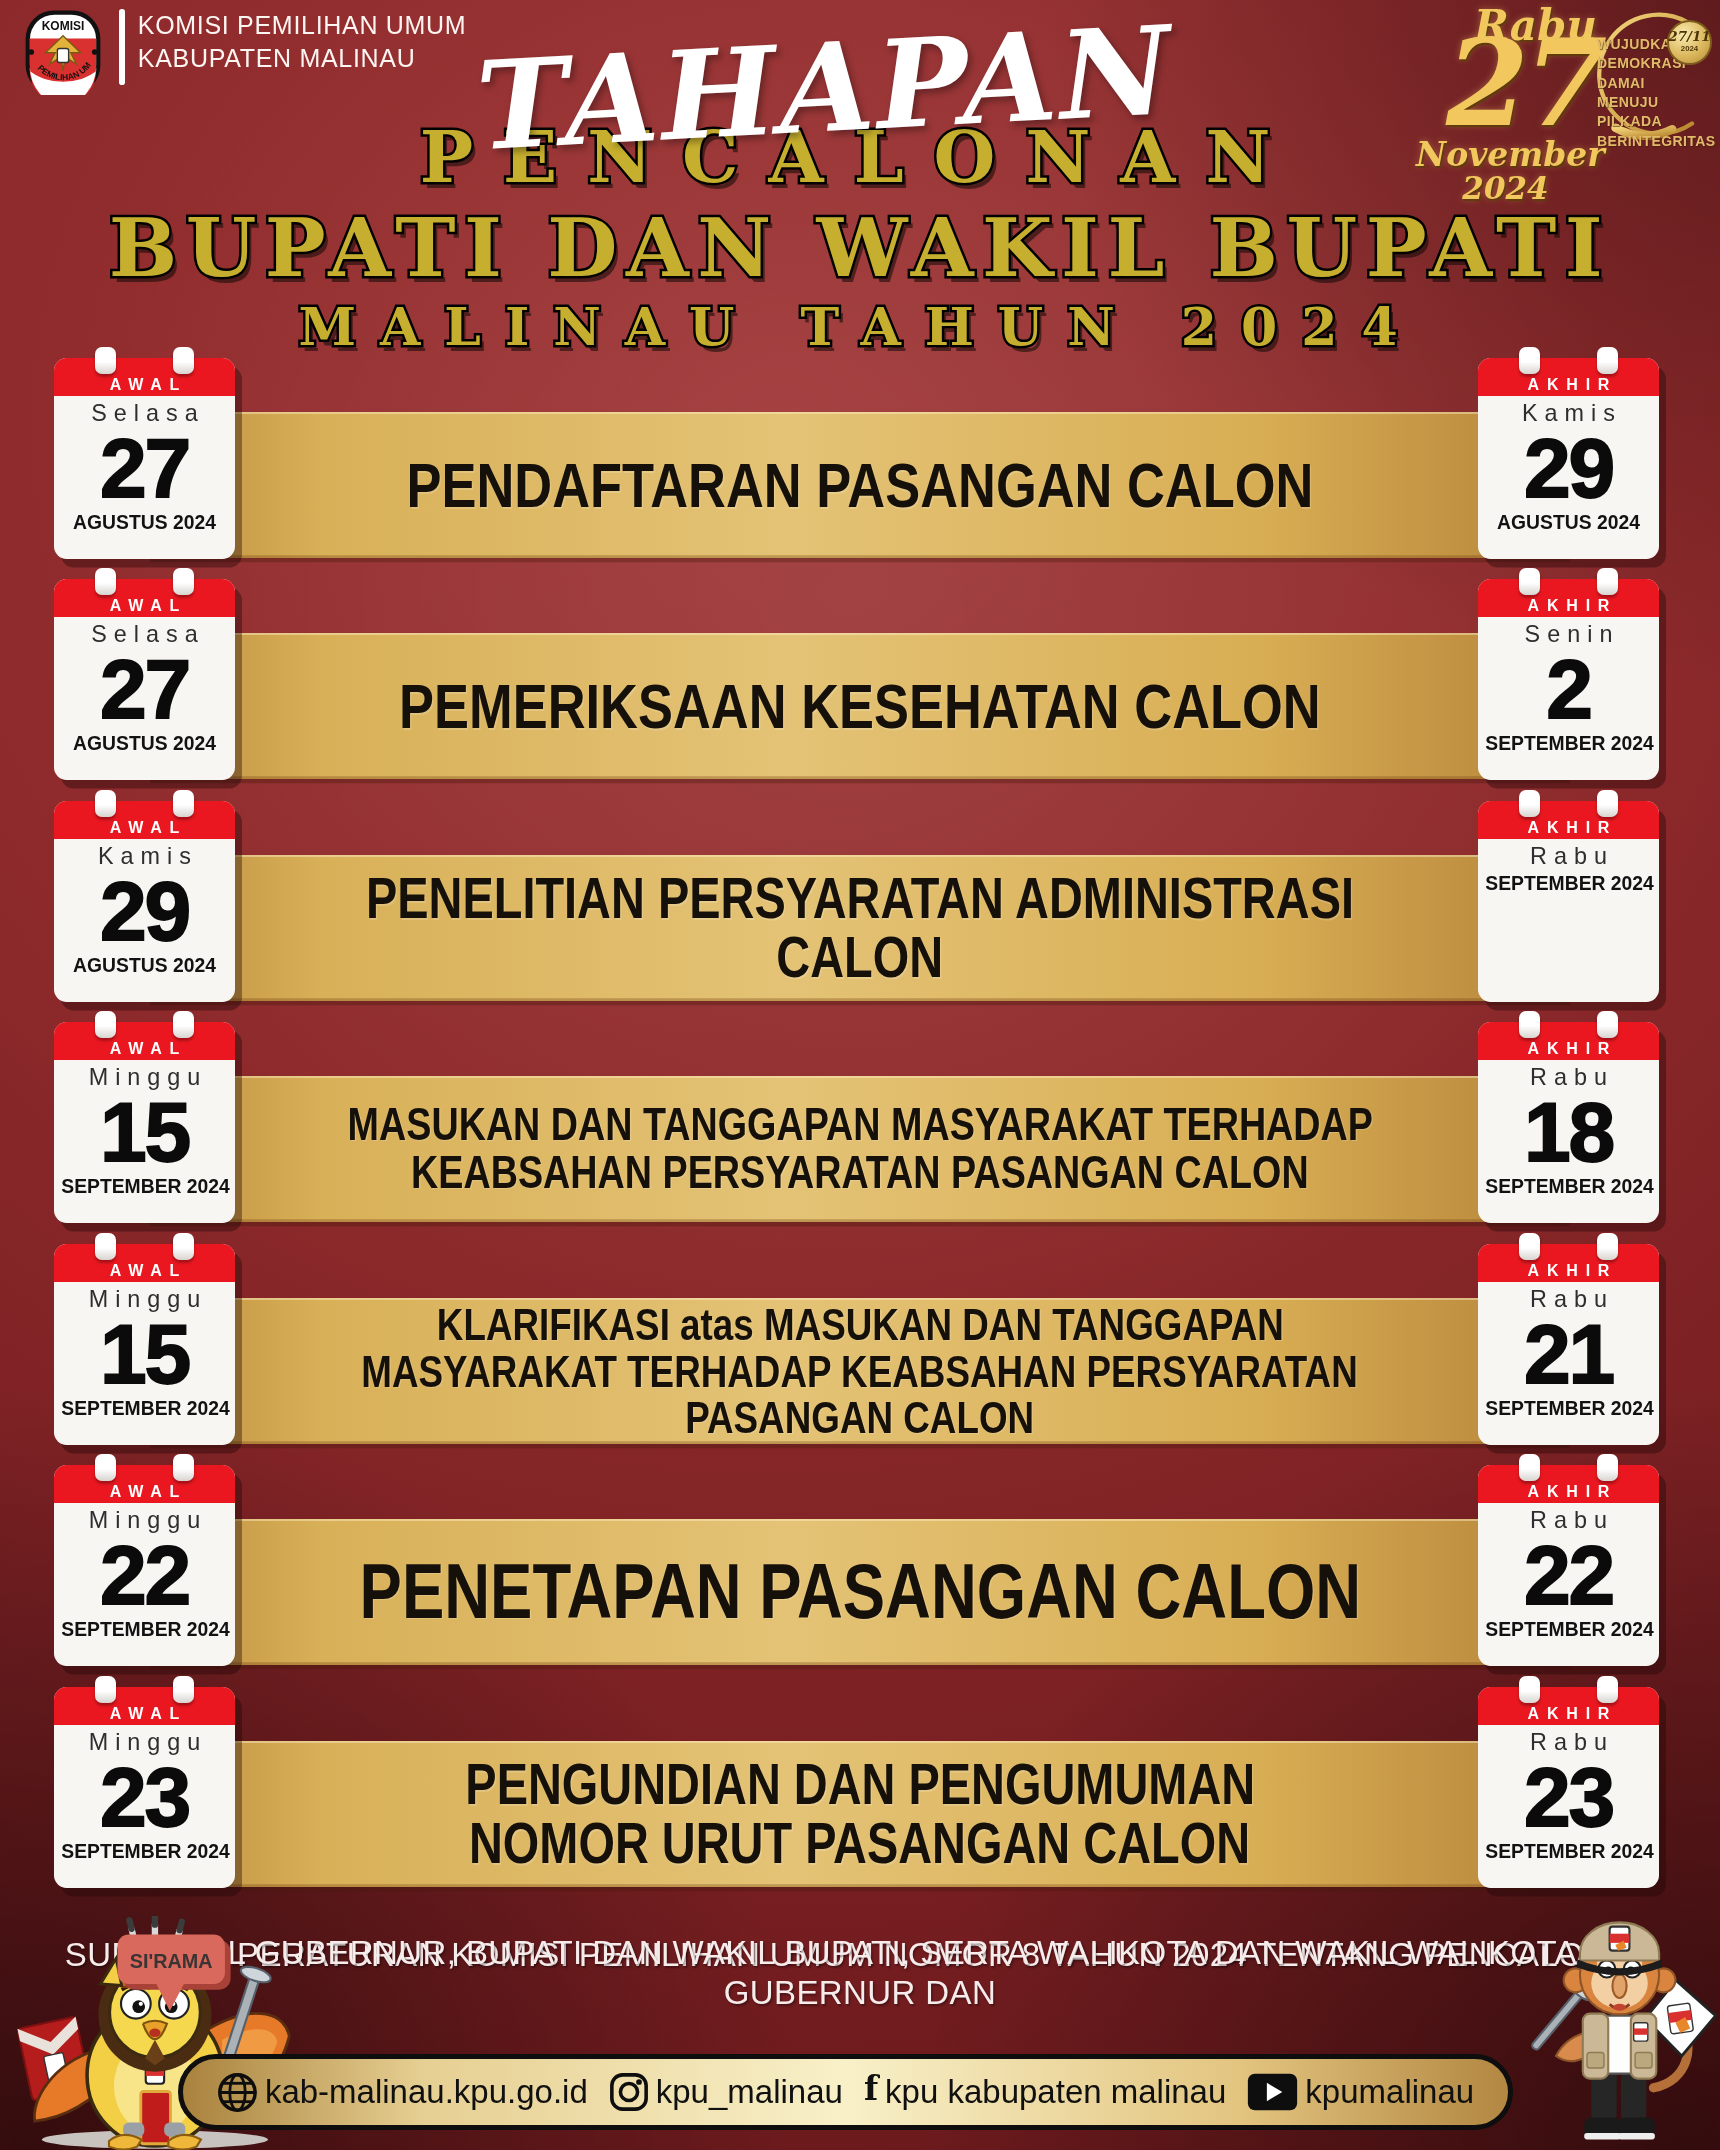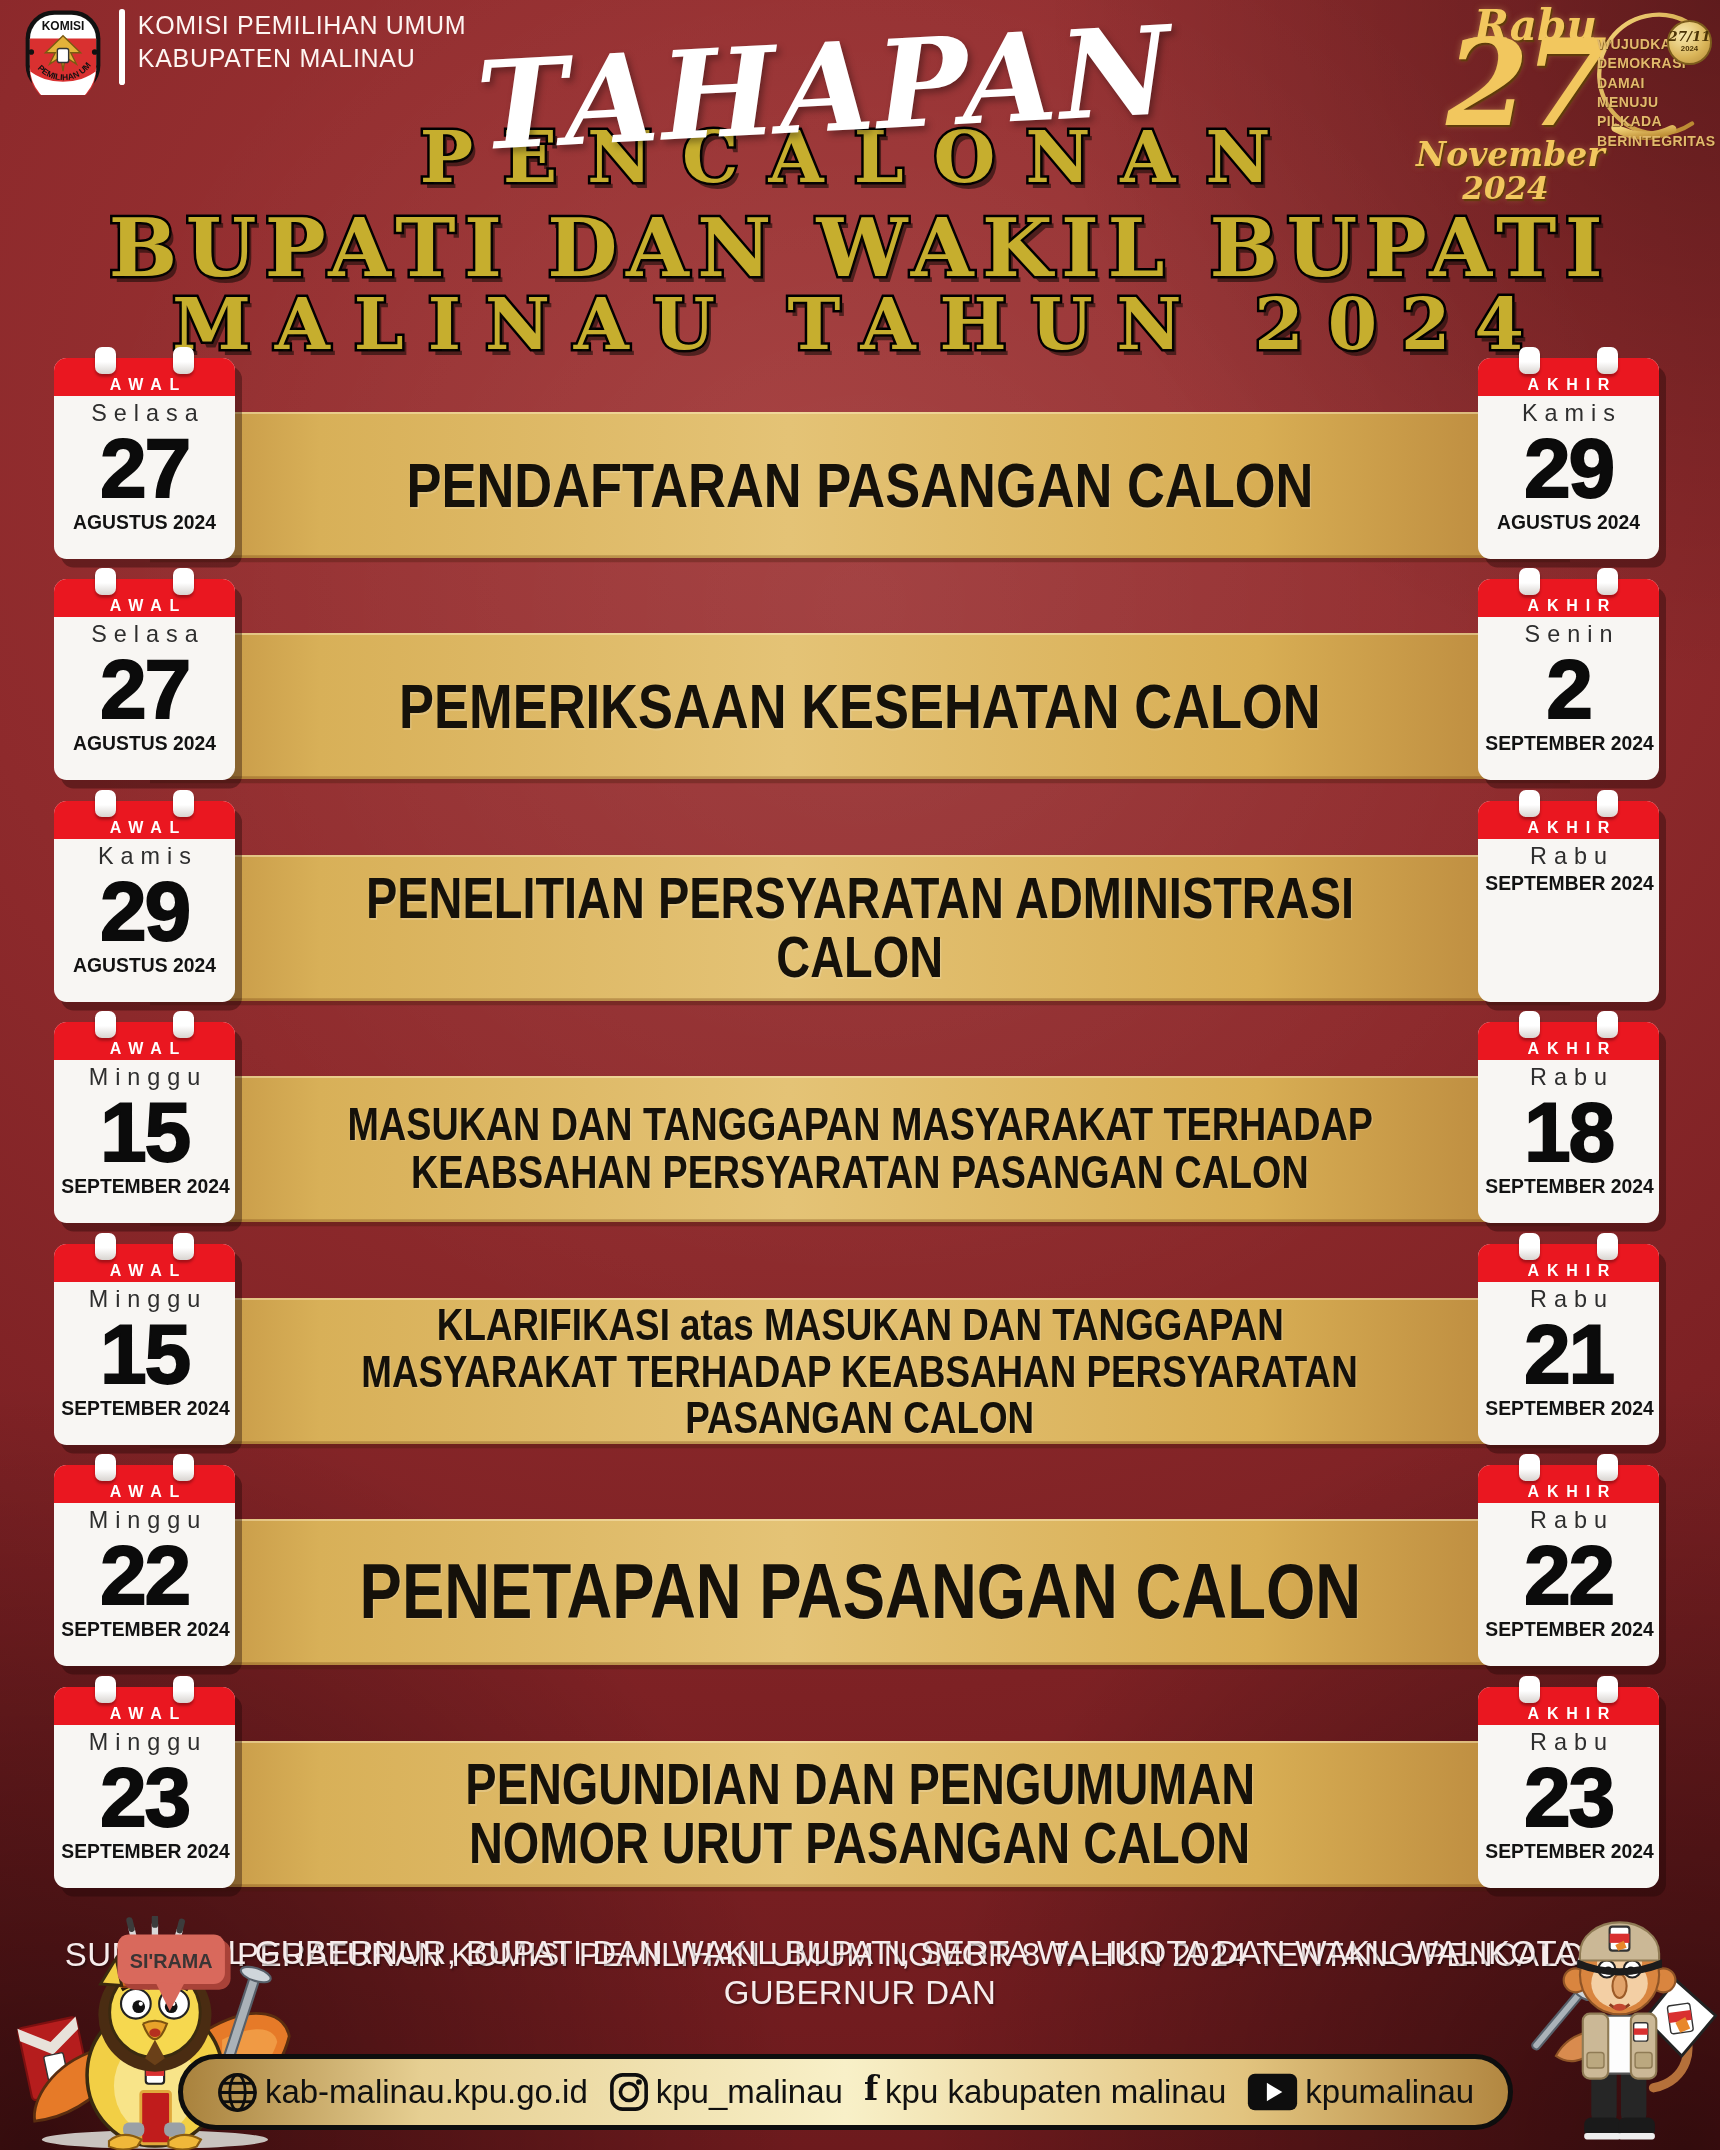--- a/index.html
+++ b/index.html
@@ -28,21 +28,21 @@
     text-shadow:2.8px 4.2px 7px rgba(0,0,0,0.35); white-space:nowrap; z-index:3;
   }
   .t-line {
     position:absolute; left:0; width:100%; text-align:center;
     font-family:"DejaVu Serif", serif; font-weight:bold; color:#c6ae2e;
     -webkit-text-stroke:5px #000; paint-order:stroke fill;
     text-shadow:4.2px 5.7px 0 rgba(12,10,6,0.55); white-space:nowrap; z-index:2;
   }
   .t1 { top:115px; font-size:71px; letter-spacing:30px; }
   .t2 { top:200px; font-size:81px; letter-spacing:8.5px; }
-  .t3 { top:282px; font-size:71px; letter-spacing:24px; }
+  .t3 { top:296px; font-size:52px; letter-spacing:24px; }
 
   
   .ed { position:absolute; left:1416px; top:0; width:304px; height:234px; z-index:4; }
   .ed .gold { font-family:"DejaVu Serif", serif; font-style:italic; font-weight:bold;
     color:#f2c75e; text-shadow:1.4px 2.1px 1.4px #5d3c09, 0 0 7px rgba(255,215,120,0.35); }
   .ed-day   { position:absolute; left:58px;  top:1.4px;   font-size:42px; }
   .ed-num   { position:absolute; left:30px;  top:12.7px;  font-size:119px; letter-spacing:-4.2px; }
   .ed-month { position:absolute; left:0;     top:135px; width:177px; text-align:right; font-size:33px; }
   .ed-year  { position:absolute; left:33px;  top:170px; width:113px; text-align:center; font-size:31px; }
   .ed-arc   { position:absolute; left:157px; top:10px; }

